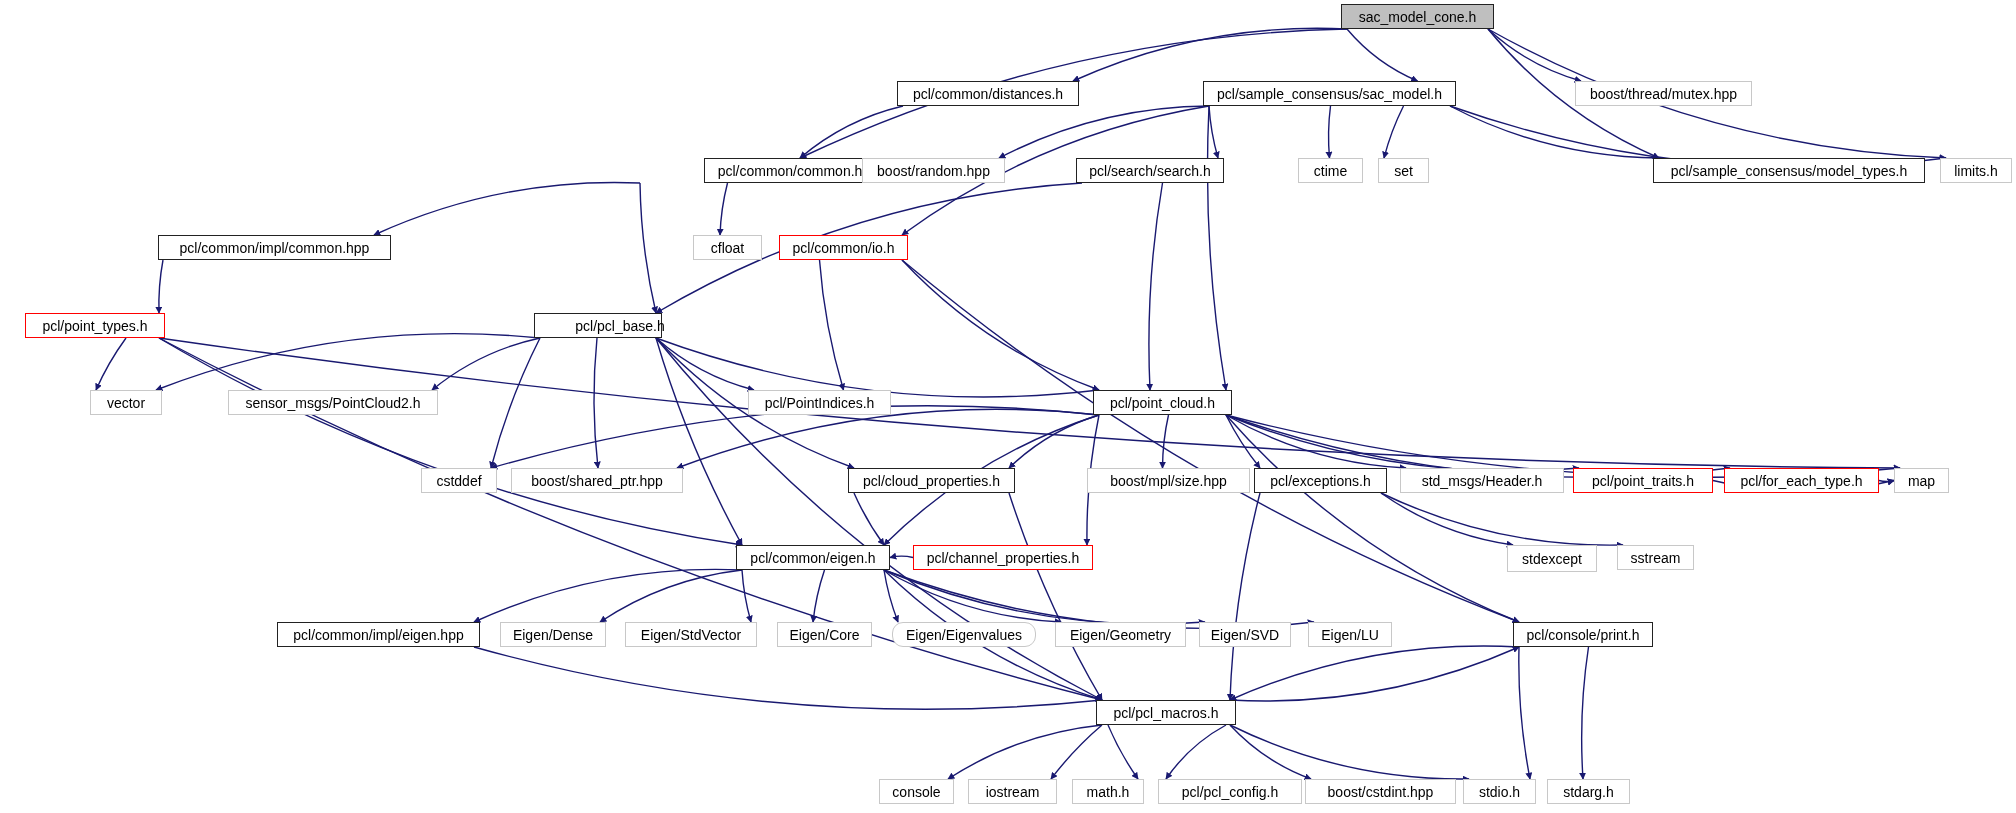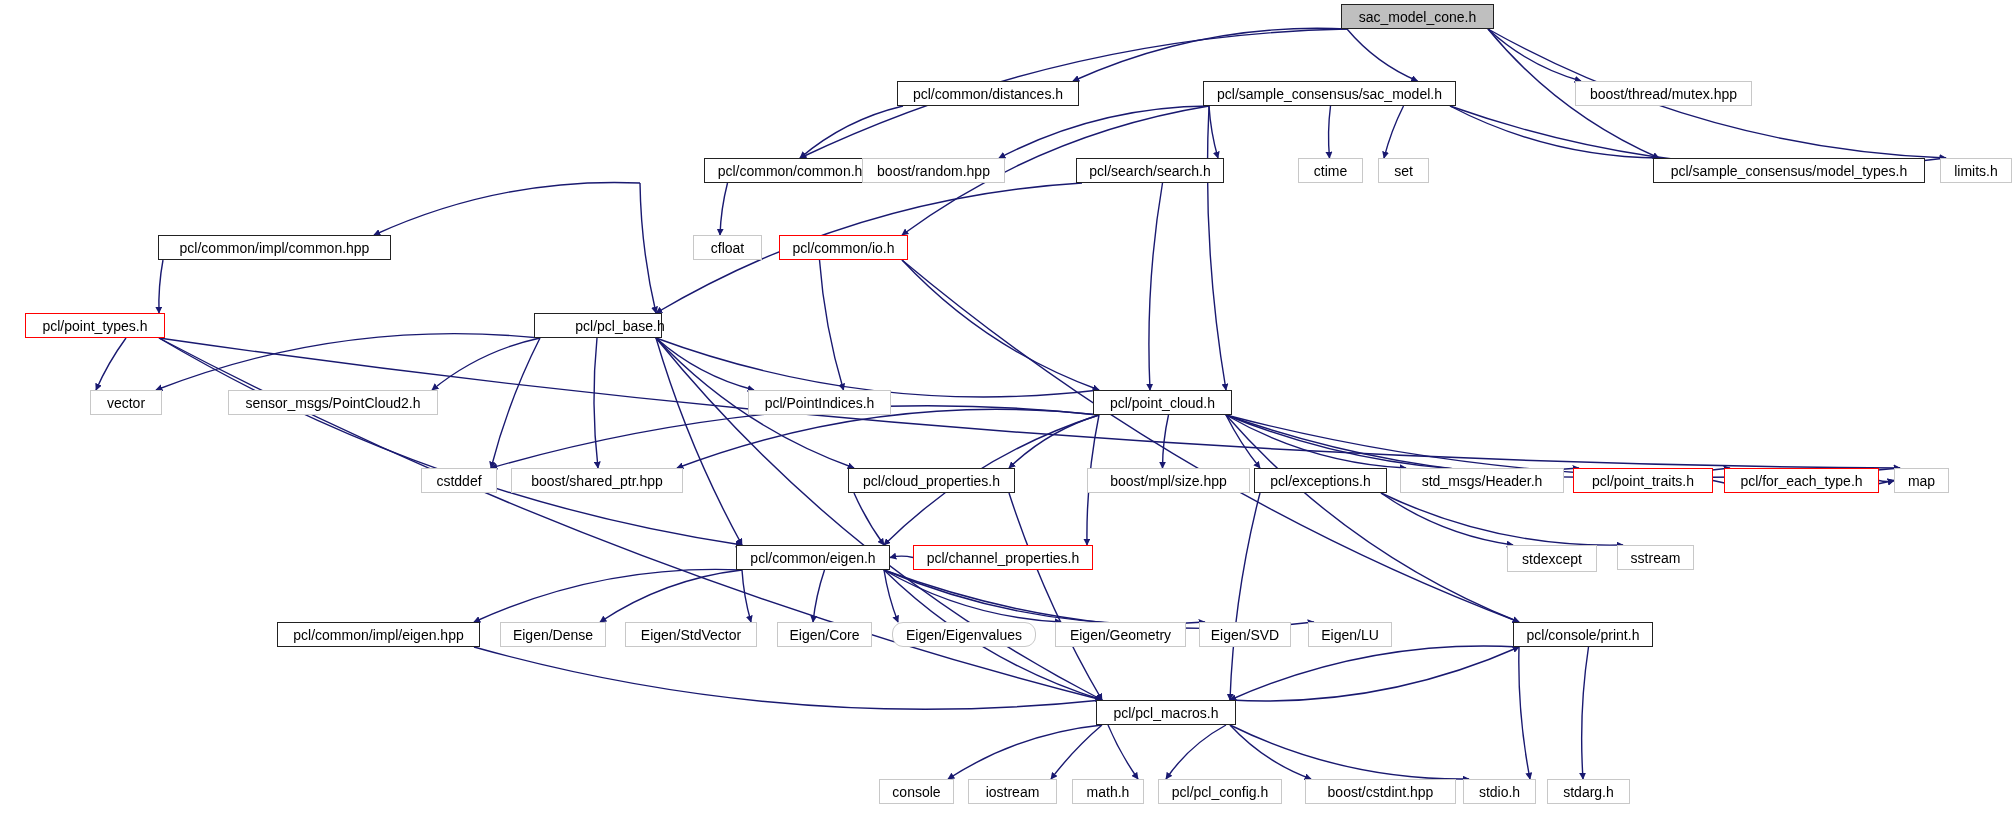--- a/index.html
+++ b/index.html
@@ -239,21 +239,21 @@
     </div>
     <div class="node n-plain" style="left: 879px; top: 779px; width: 75px; height: 25px;">
       <span>console</span>
     </div>
     <div class="node n-plain" style="left: 968px; top: 779px; width: 89px; height: 25px;">
       <span>iostream</span>
     </div>
     <div class="node n-plain" style="left: 1072px; top: 779px; width: 72px; height: 25px;">
       <span>math.h</span>
     </div>
-    <div class="node n-plain" style="left: 1158px; top: 779px; width: 124px; height: 25px;">
+    <div class="node n-plain" style="left: 1158px; top: 779px; width: 144px; height: 25px;">
       <span>pcl/pcl_config.h</span>
     </div>
     <div class="node n-plain" style="left: 1305px; top: 779px; width: 151px; height: 25px;">
       <span>boost/cstdint.hpp</span>
     </div>
     <div class="node n-plain" style="left: 1463px; top: 779px; width: 73px; height: 25px;">
       <span>stdio.h</span>
     </div>
     <div class="node n-plain" style="left: 1547px; top: 779px; width: 83px; height: 25px;">
       <span>stdarg.h</span>

